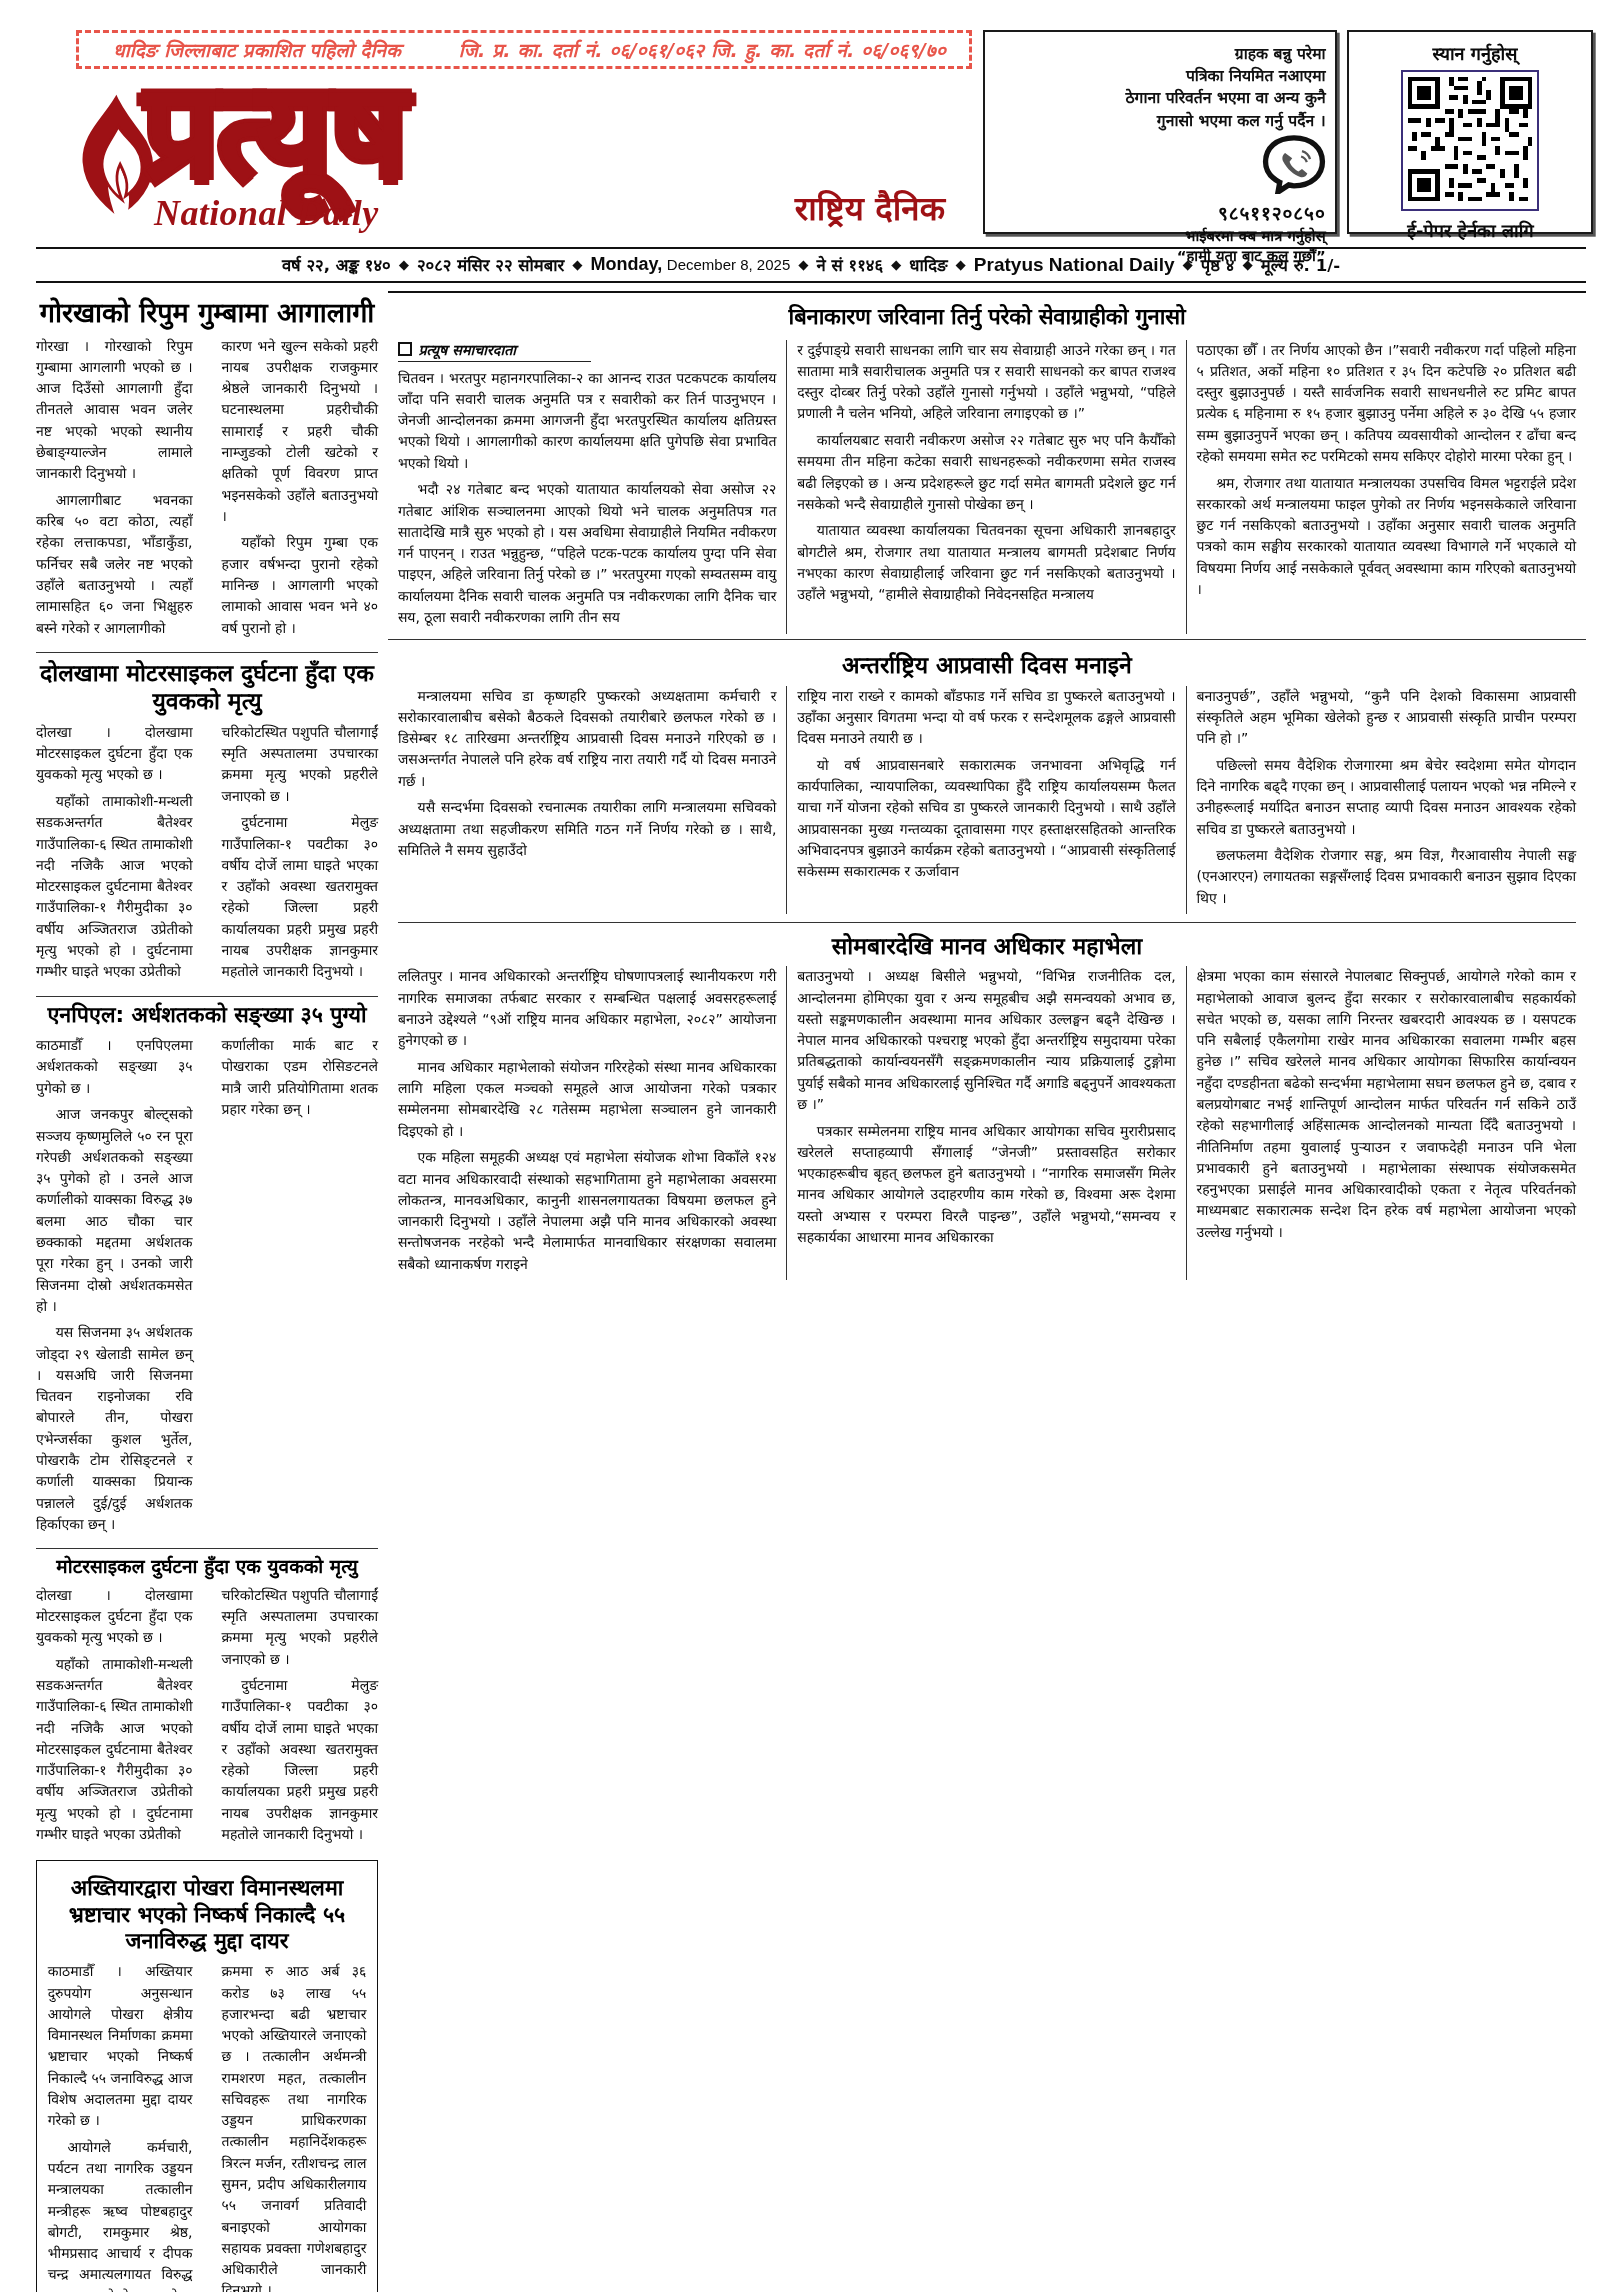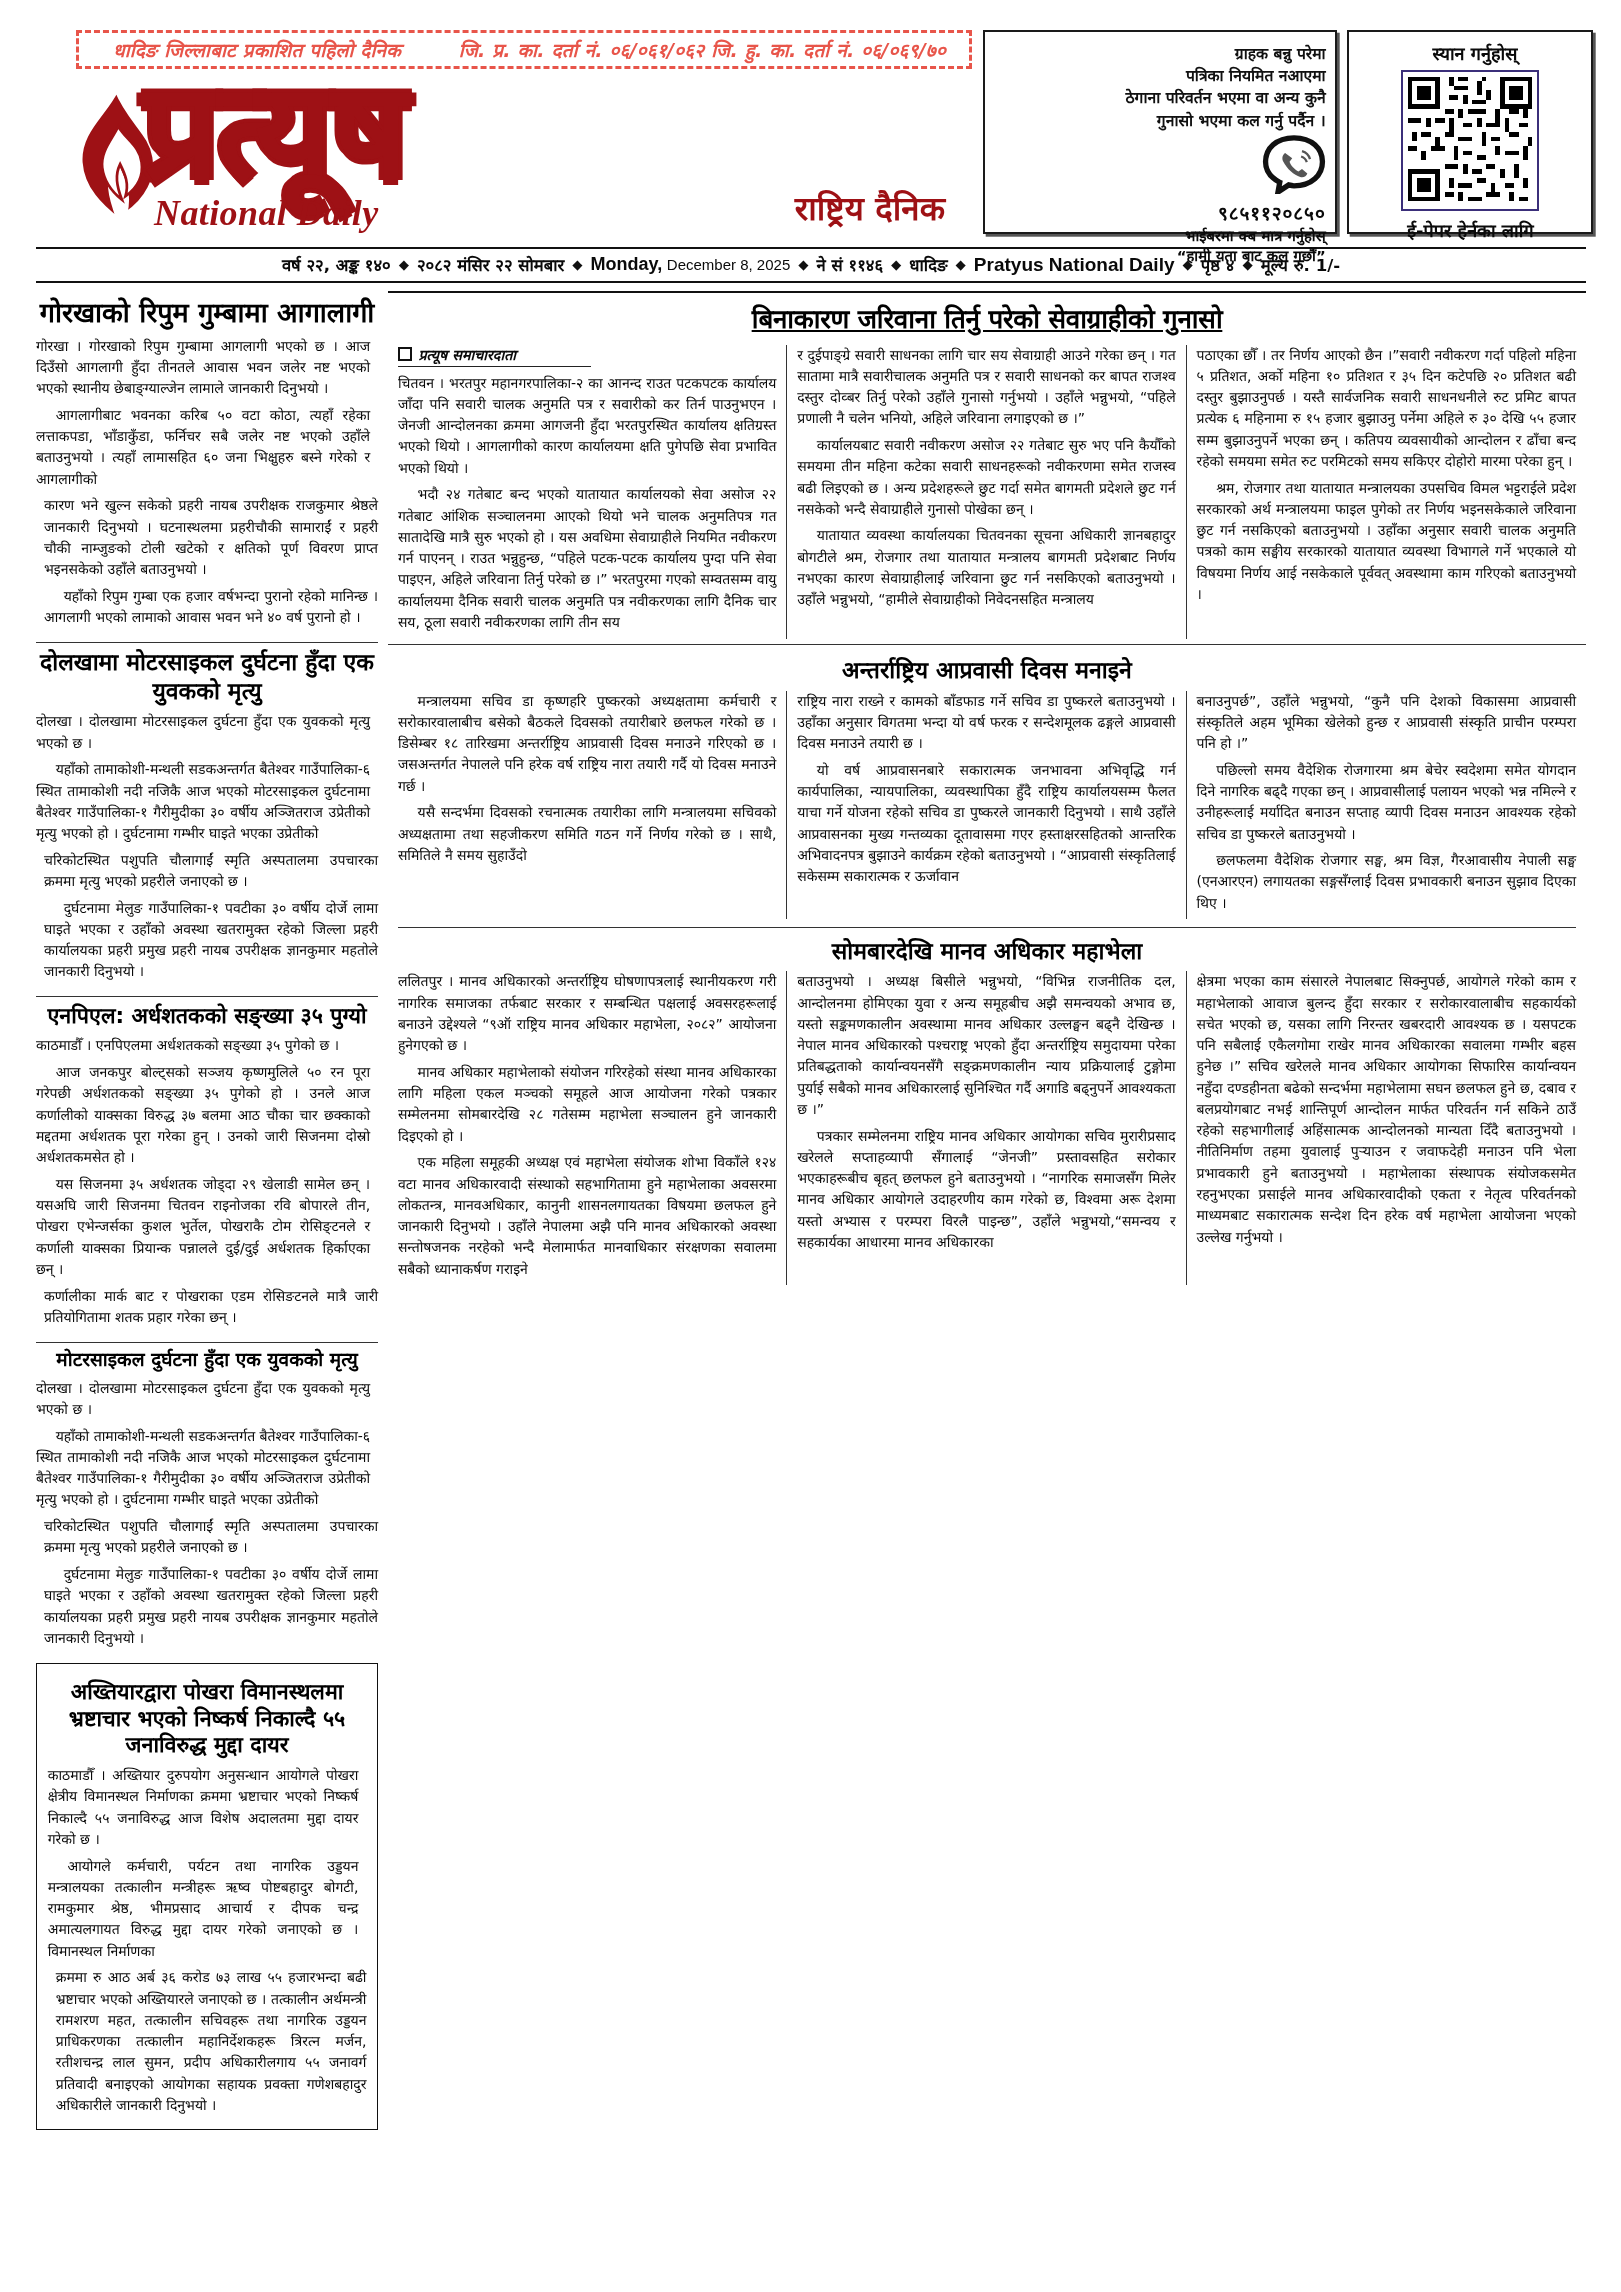--- a/index.html
+++ b/index.html
@@ -155,37 +155,37 @@
   .content {
     margin-top: 8px;
     display: flex;
     height: 1793px;
   }
   .col {
     position: relative;
   }
   .col-1 { flex: 0 0 352px; padding-right: 9.9px; }
 
-  .split2 { display: flex; gap: 0; flex-direction: column; }
+  .split2 { display: flex; gap: 13px; }
   .split2 > .sc { flex: 1 1 50%; }
   .split2 > .sc:first-child { padding-right: 8px; }
   .split2 > .sc:last-child  { padding-left: 8px; }
 
   .hl {
     text-align: center;
     font-weight: 700;
     line-height: 1.24;
     color: #000;
     margin: 5.4px 0 6.3px;
   }
   .hl-xl { font-size: 27px; }
   .hl-lg { font-size: 23px; }
   .hl-md { font-size: 21.5px; }
   .hl-sm { font-size: 19px; }
-  .hl-center-lead { font-size: 26px; letter-spacing: -0.3px; text-decoration: underline; }
+  .hl-center-lead { font-size: 22px; letter-spacing: -0.3px; }
 
   .rule { border-top: 1.3px solid #333; margin: 8px 0 3.6px; }
 
   p.body {
     font-size: 14px;
     line-height: 1.52;
     text-align: justify;
     margin: 0 0 5.4px;
     text-justify: inter-word;
     hyphens: none;

